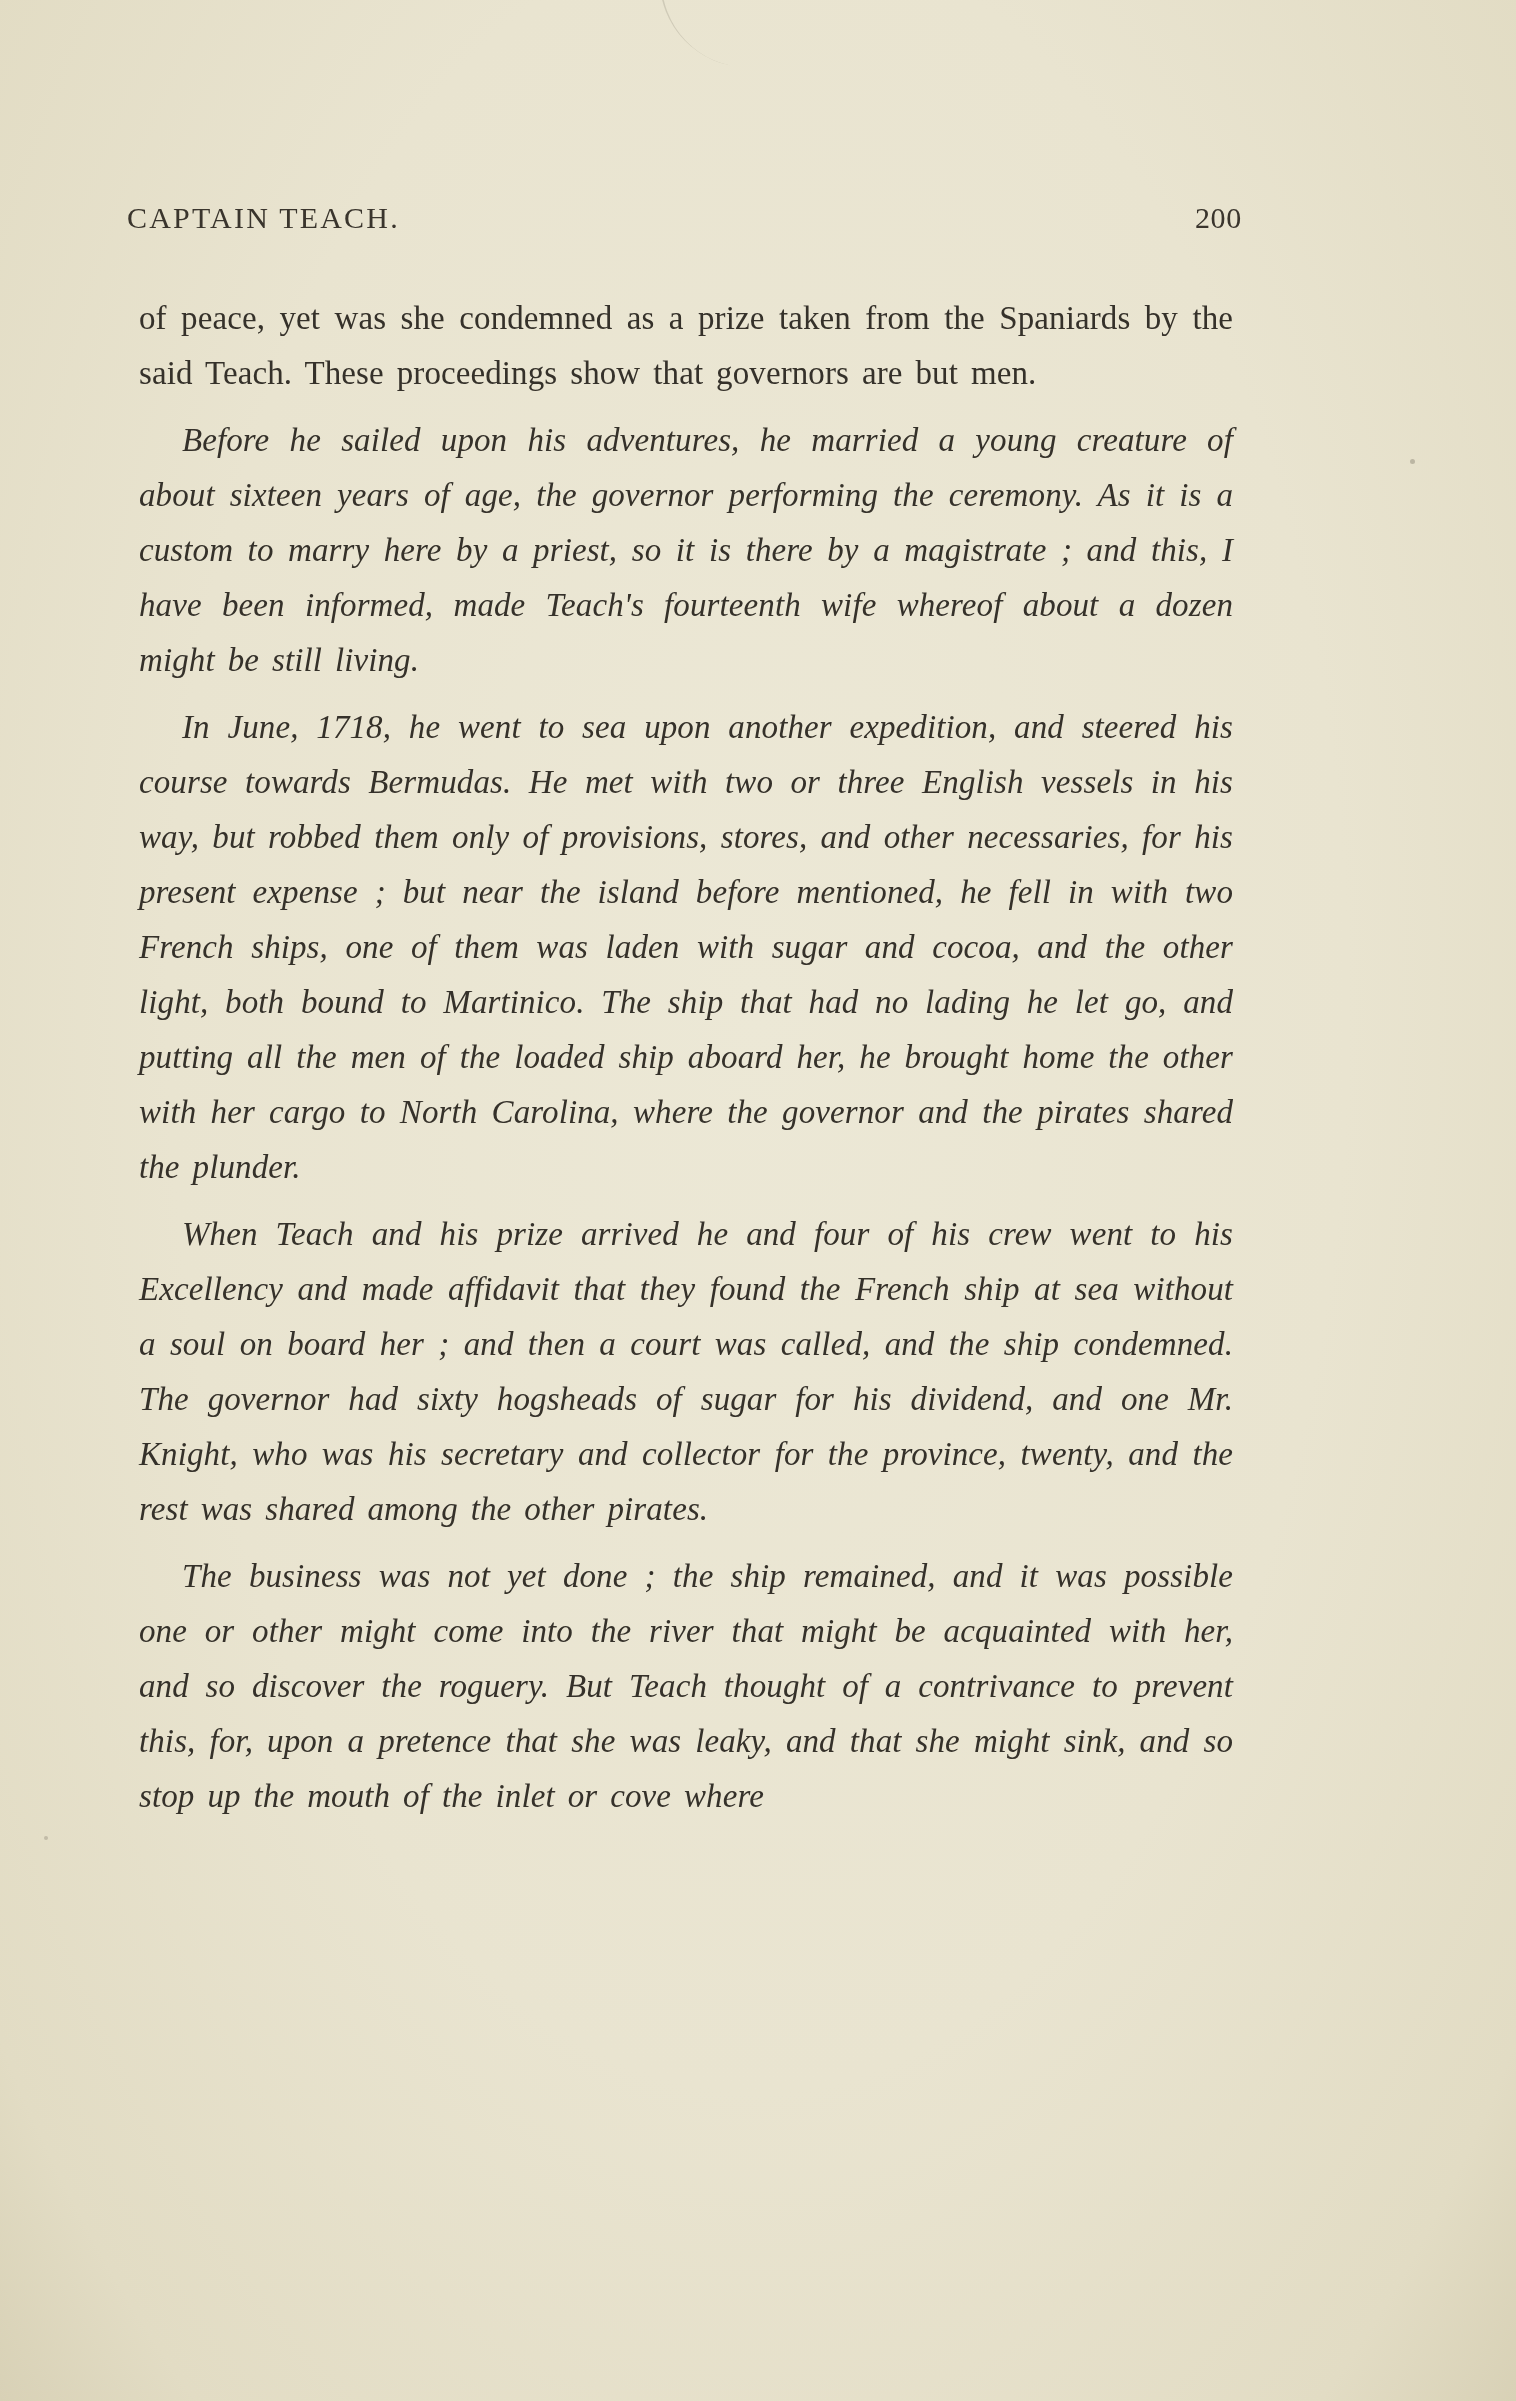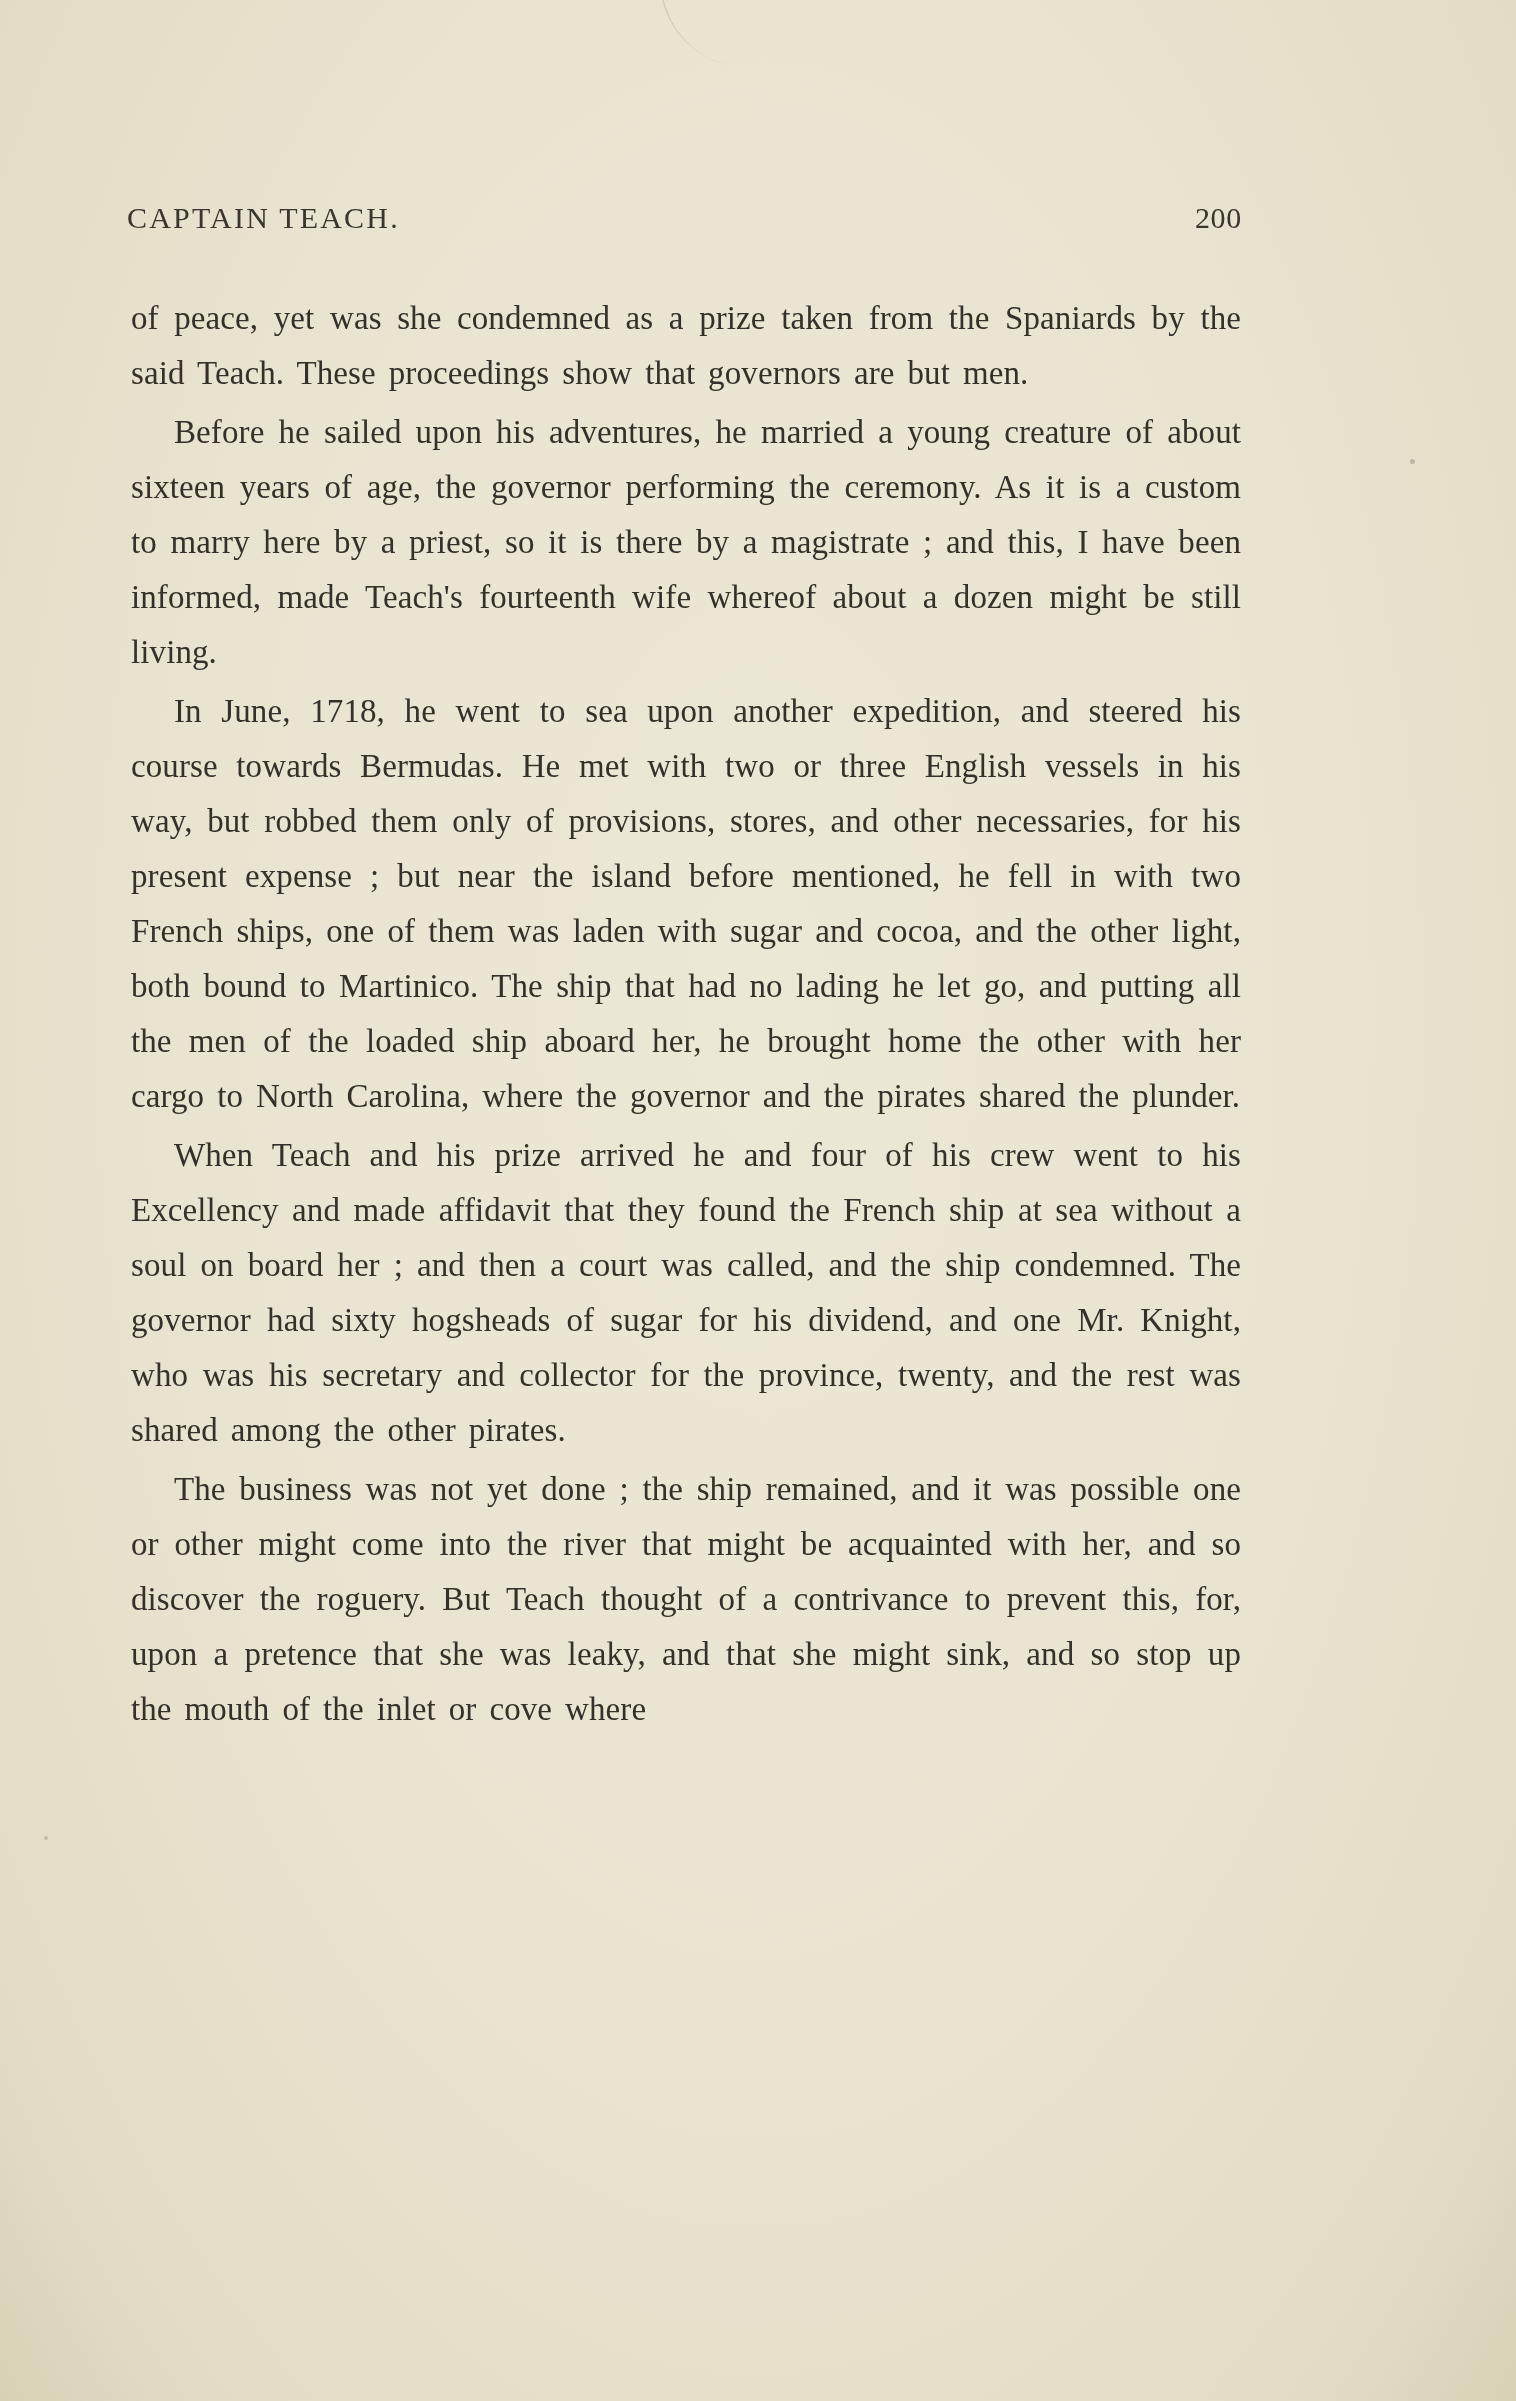--- a/index.html
+++ b/index.html
@@ -70,29 +70,30 @@
   }
   .page-number {
     position: absolute;
     right: 3px;
     top: 0;
     font-size: 30px;
     letter-spacing: 0.7px;
     color: #3a352d;
   }
   .body-text p {
-    margin: 4px;
+    margin: 12px;
     font-size: 33px;
     line-height: 55px;
     text-align: justify;
     word-spacing: 0.14em;
     letter-spacing: 0.1px;
   }
   .body-text p.indent {
     text-indent: 43px;
+    font-style: italic;
   }
 </style>
 </head>
 <body>
 
 <div class="page">
 
   <div class="artifact-curve"></div>
   <div class="artifact-speck-1"></div>
   <div class="artifact-speck-2"></div>

